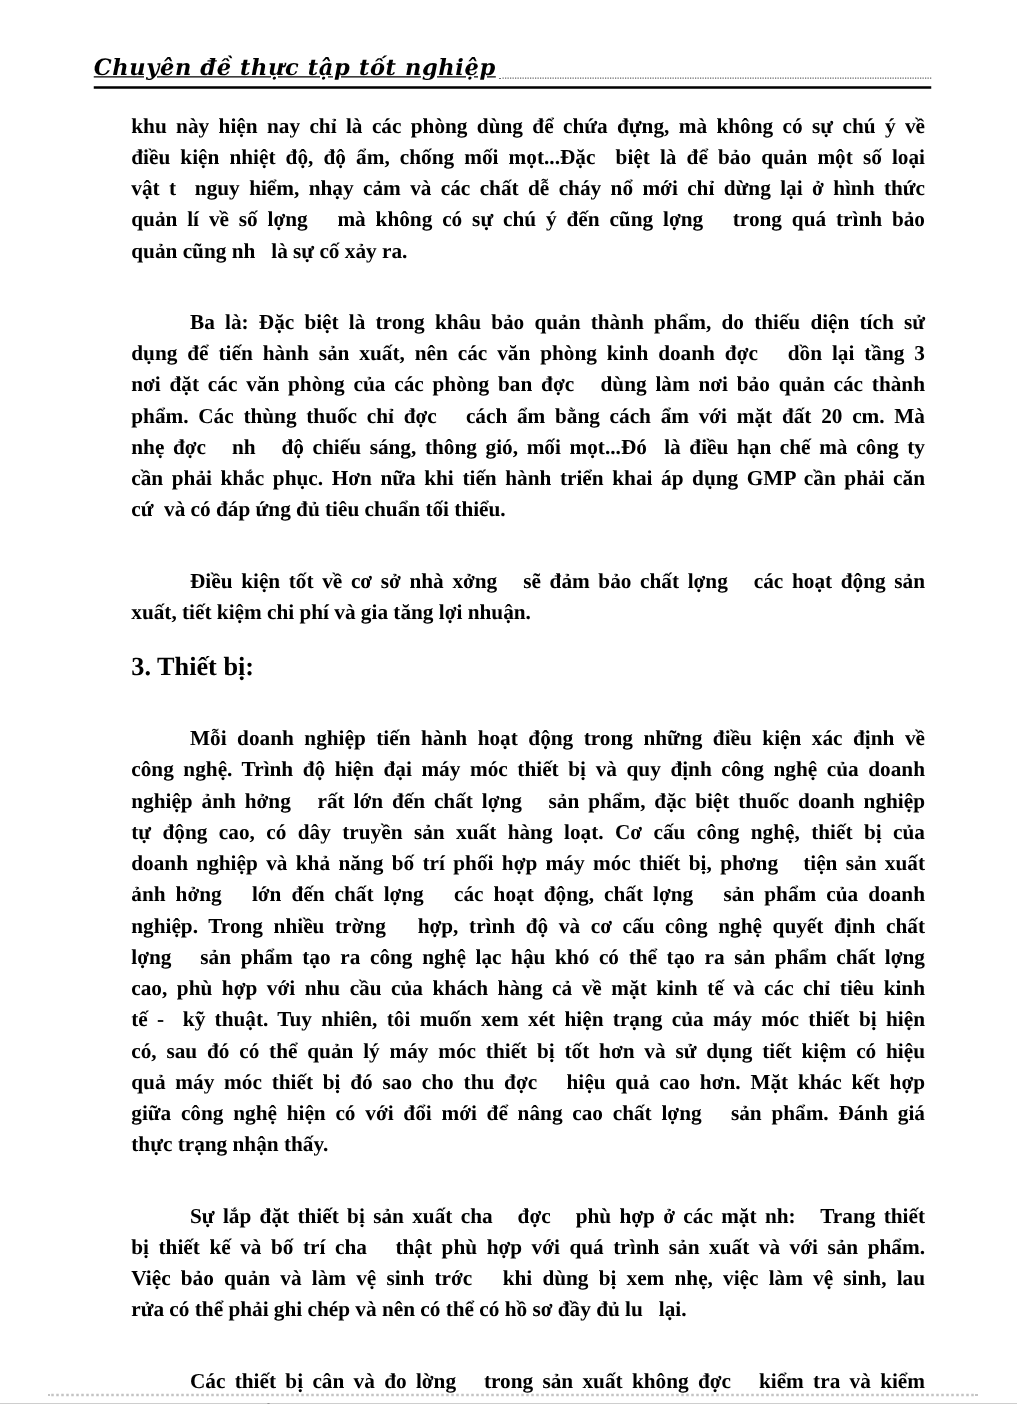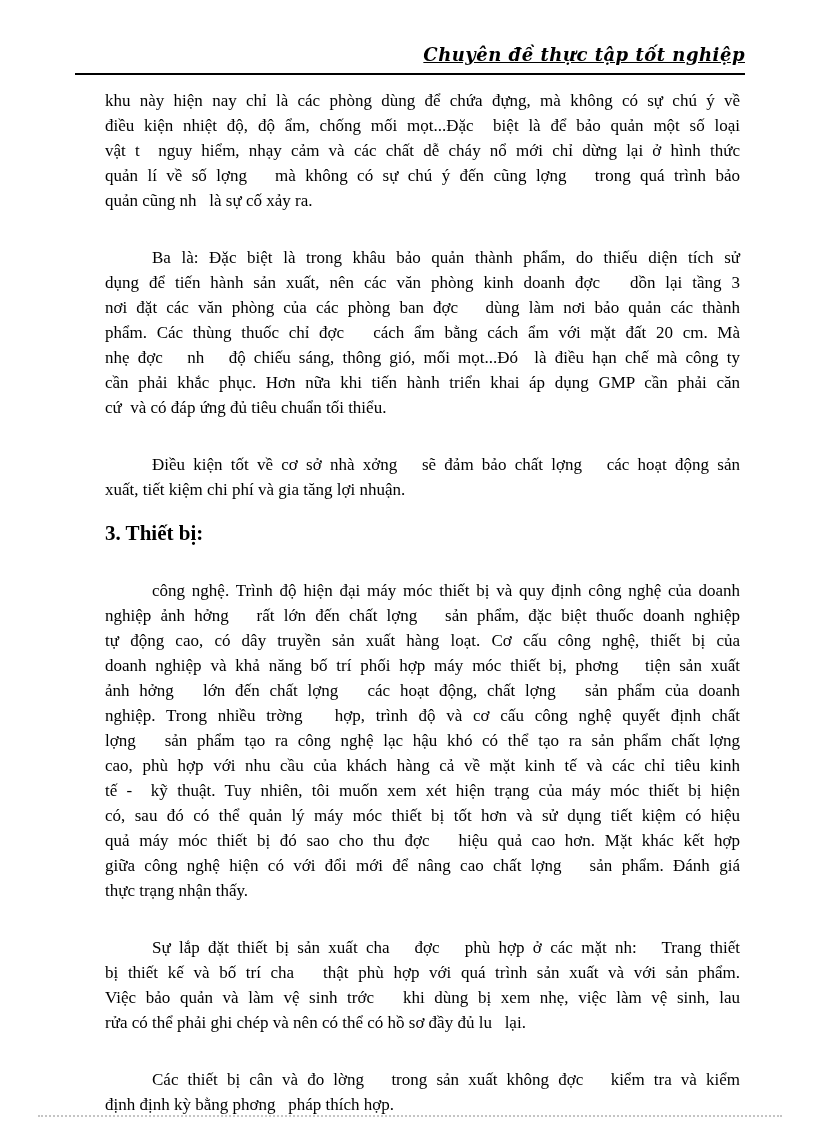--- a/index.html
+++ b/index.html
@@ -14,21 +14,20 @@
   }
   
   .header {
     position:absolute;
     left:75px; top:44px;
     width:670px;
     display:flex;
     align-items:flex-end;
     border-bottom:2.5px solid #000;
     padding-bottom:3px;
-    flex-direction:column;
   }
   .header-title {
     font-family:"DejaVu Serif", serif;
     font-style:italic;
     font-weight:bold;
     font-size:18px;
     line-height:22px;
     text-decoration:underline;
     white-space:nowrap;
     letter-spacing:0.5px;
@@ -46,20 +45,21 @@
     left:105px; top:88px;
     width:635px;
     font-size:17px;
     line-height:25px;
   }
   .para { margin:0; padding:0; }
   .line {
     white-space:pre-wrap;
     text-align:justify;
     text-align-last:justify;
+    font-weight:bold;
   }
   .line.last {
     text-align-last:left;
   }
   .para.indent .line:first-child { text-indent:47px;margin-top:32px; }
   .heading {
     margin:19px 0 0 0;
     font-size:21px;
     font-weight:bold;
     line-height:25px;
@@ -98,20 +98,21 @@
         <div class="line">nhẹ đợc   nh   độ chiếu sáng, thông gió, mối mọt...Đó  là điều hạn chế mà công ty</div>
         <div class="line">cần phải khắc phục. Hơn nữa khi tiến hành triển khai áp dụng GMP cần phải căn</div>
         <div class="line last">cứ  và có đáp ứng đủ tiêu chuẩn tối thiểu.</div>
       </div>
       <div class="para indent">
         <div class="line">Điều kiện tốt về cơ sở nhà xởng   sẽ đảm bảo chất lợng   các hoạt động sản</div>
         <div class="line last">xuất, tiết kiệm chi phí và gia tăng lợi nhuận.</div>
       </div>
       <div class="heading">3. Thiết bị:</div>
       <div class="para indent">
+        <div class="line">Mỗi doanh nghiệp tiến hành hoạt động trong những điều kiện xác định về</div>
         <div class="line">công nghệ. Trình độ hiện đại máy móc thiết bị và quy định công nghệ của doanh</div>
         <div class="line">nghiệp ảnh hởng   rất lớn đến chất lợng   sản phẩm, đặc biệt thuốc doanh nghiệp</div>
         <div class="line">tự động cao, có dây truyền sản xuất hàng loạt. Cơ cấu công nghệ, thiết bị của</div>
         <div class="line">doanh nghiệp và khả năng bố trí phối hợp máy móc thiết bị, phơng   tiện sản xuất</div>
         <div class="line">ảnh hởng   lớn đến chất lợng   các hoạt động, chất lợng   sản phẩm của doanh</div>
         <div class="line">nghiệp. Trong nhiều trờng   hợp, trình độ và cơ cấu công nghệ quyết định chất</div>
         <div class="line">lợng   sản phẩm tạo ra công nghệ lạc hậu khó có thể tạo ra sản phẩm chất lợng</div>
         <div class="line">cao, phù hợp với nhu cầu của khách hàng cả về mặt kinh tế và các chỉ tiêu kinh</div>
         <div class="line">tế -  kỹ thuật. Tuy nhiên, tôi muốn xem xét hiện trạng của máy móc thiết bị hiện</div>
         <div class="line">có, sau đó có thể quản lý máy móc thiết bị tốt hơn và sử dụng tiết kiệm có hiệu</div>

